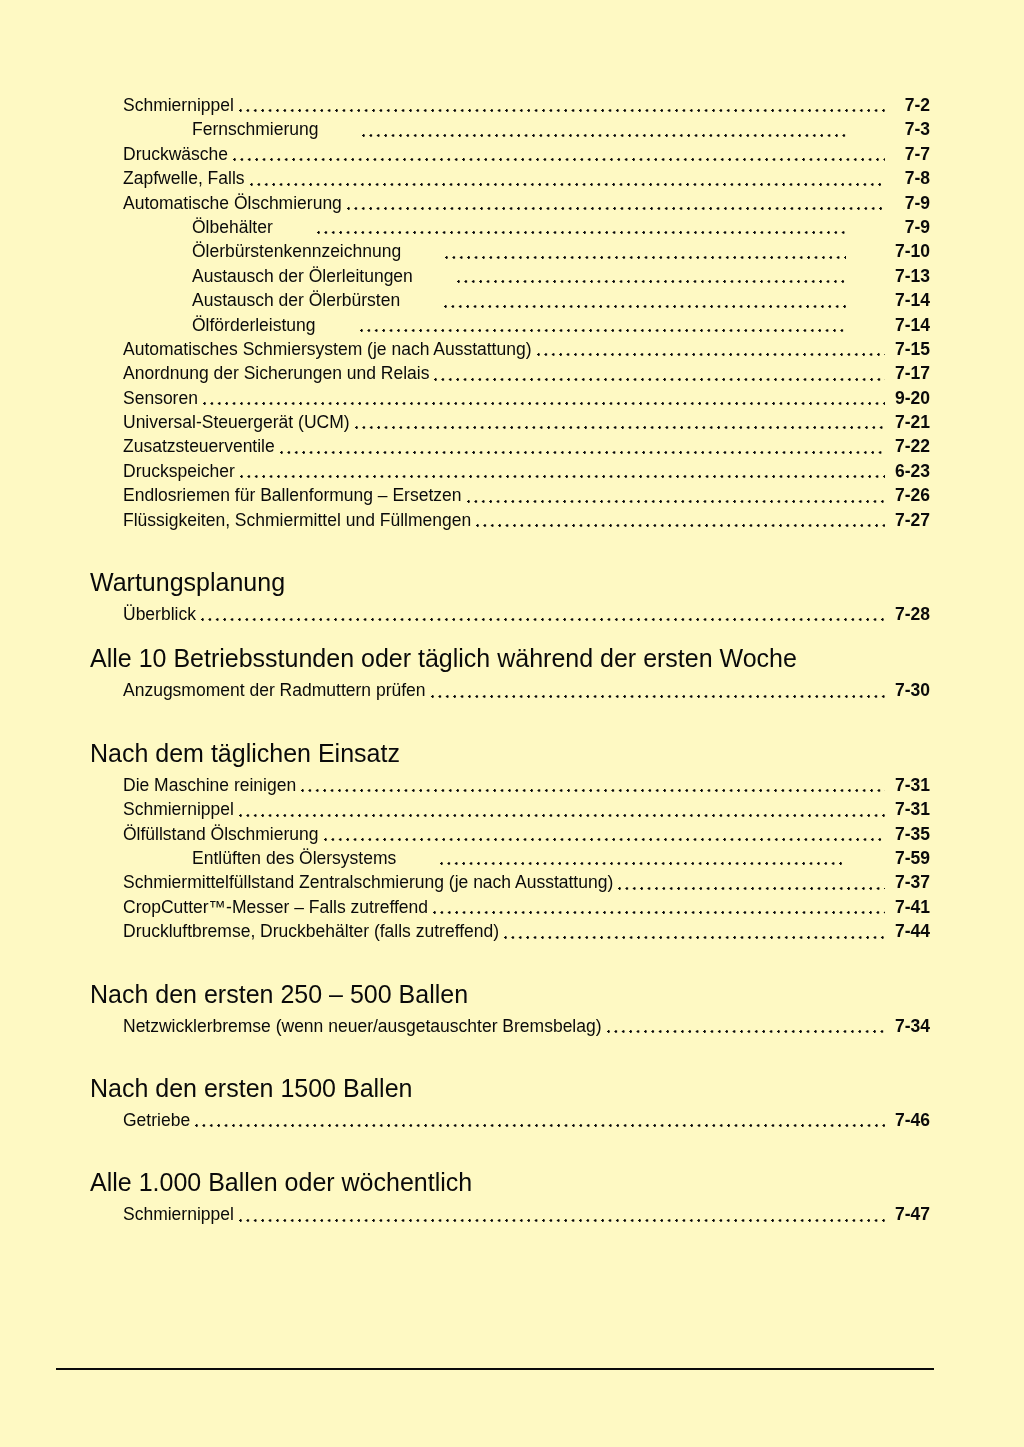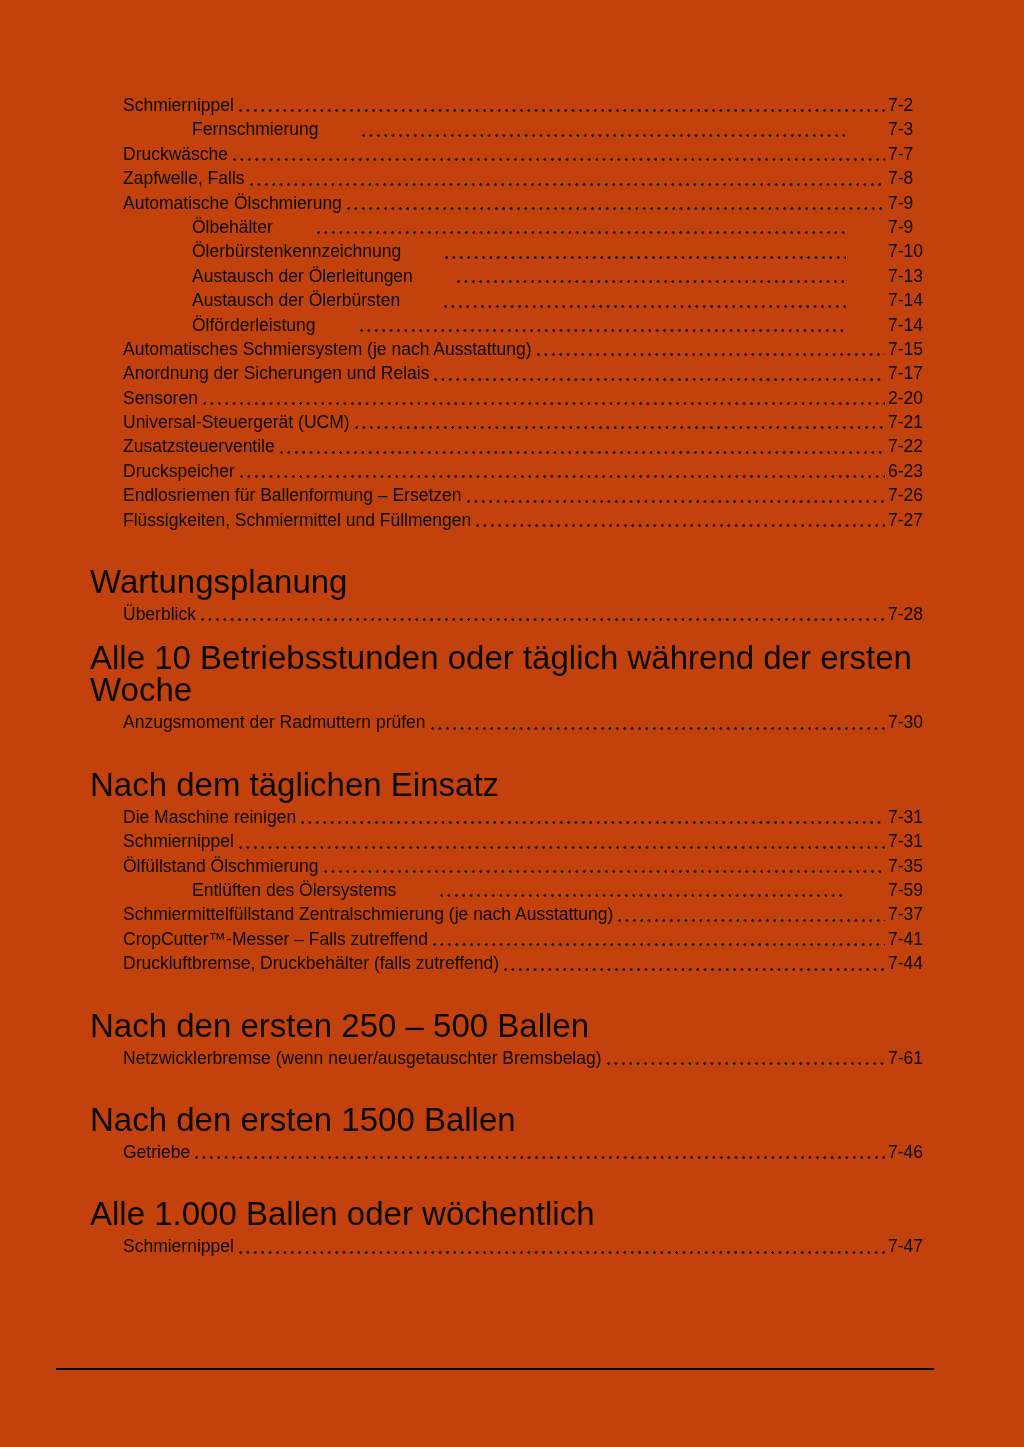--- a/index.html
+++ b/index.html
@@ -4,38 +4,38 @@
 <style>
   html, body {
     margin: 0;
     padding: 0;
     background: #ffffff;
   }
   .page {
     position: relative;
     width: 1024px;
     height: 1447px;
-    background: #c2410c;
+    background: #fef9c3;
     font-family: "Liberation Sans", "DejaVu Sans", sans-serif;
     color: #0a0a0a;
     overflow: hidden;
   }
   .content {
     position: absolute;
     top: 93px;
     left: 90px;
     width: 840px;
   }
   .toc-section { margin: 0; }
   .toc-section + .toc-section { margin-top: 34px; }
   
   .toc-section:nth-child(3) { margin-top: 10px; }
 
   .toc-heading {
-    font-size: 33px;
+    font-size: 25px;
     font-weight: 400;
     line-height: 32px;
     margin: 16px 0 4px 0;
     color: #0a0a0a;
   }
 
   .toc-row {
     display: flex;
     align-items: stretch;
     font-size: 17.5px;
@@ -53,21 +53,22 @@
     flex: 1 1 auto;
     margin: 0 3px 0 5px;
     background-image: radial-gradient(circle 1.3px at 1.5px 1.5px, #0a0a0a 98%, rgba(0,0,0,0) 100%);
     background-size: 7.4px 3px;
     background-repeat: repeat-x;
     background-position: left calc(100% - 5px);
   }
   .toc-row .page-num {
     flex: 0 0 auto;
     min-width: 42px;
-    text-align: left;
+    text-align: right;
+    font-weight: bold;
   }
 
   .footer-rule {
     position: absolute;
     top: 1368px;
     left: 56px;
     width: 878px;
     height: 2px;
     background: #0a0a0a;
   }
@@ -134,21 +135,21 @@
           <span class="page-num">7-15</span>
         </div>
         <div class="toc-row indent-1">
           <span class="label">Anordnung der Sicherungen und Relais</span>
           <span class="leader"></span>
           <span class="page-num">7-17</span>
         </div>
         <div class="toc-row indent-1">
           <span class="label">Sensoren</span>
           <span class="leader"></span>
-          <span class="page-num">2-20</span>
+          <span class="page-num">9-20</span>
         </div>
         <div class="toc-row indent-1">
           <span class="label">Universal-Steuergerät (UCM)</span>
           <span class="leader"></span>
           <span class="page-num">7-21</span>
         </div>
         <div class="toc-row indent-1">
           <span class="label">Zusatzsteuerventile</span>
           <span class="leader"></span>
           <span class="page-num">7-22</span>
@@ -221,21 +222,21 @@
           <span class="label">Druckluftbremse, Druckbehälter (falls zutreffend)</span>
           <span class="leader"></span>
           <span class="page-num">7-44</span>
         </div>
       </section>
       <section class="toc-section">
         <h2 class="toc-heading">Nach den ersten 250 – 500 Ballen</h2>
         <div class="toc-row indent-1">
           <span class="label">Netzwicklerbremse (wenn neuer/ausgetauschter Bremsbelag)</span>
           <span class="leader"></span>
-          <span class="page-num">7-61</span>
+          <span class="page-num">7-34</span>
         </div>
       </section>
       <section class="toc-section">
         <h2 class="toc-heading">Nach den ersten 1500 Ballen</h2>
         <div class="toc-row indent-1">
           <span class="label">Getriebe</span>
           <span class="leader"></span>
           <span class="page-num">7-46</span>
         </div>
       </section>

